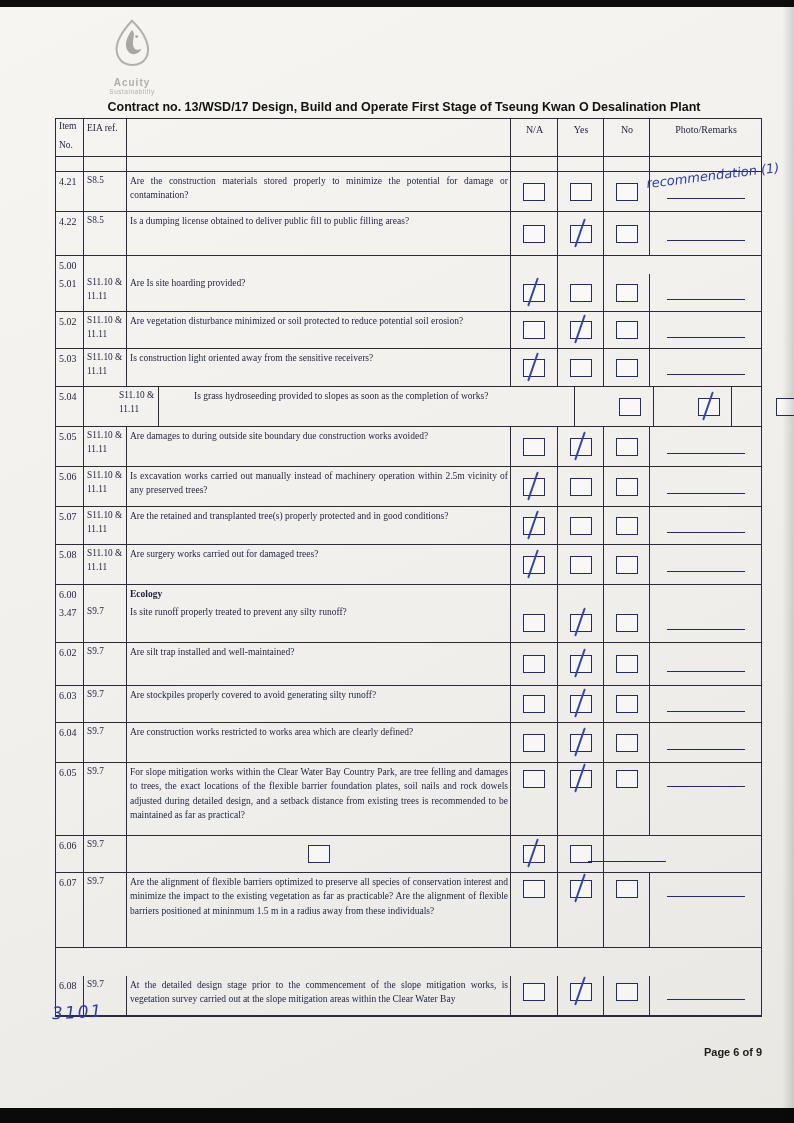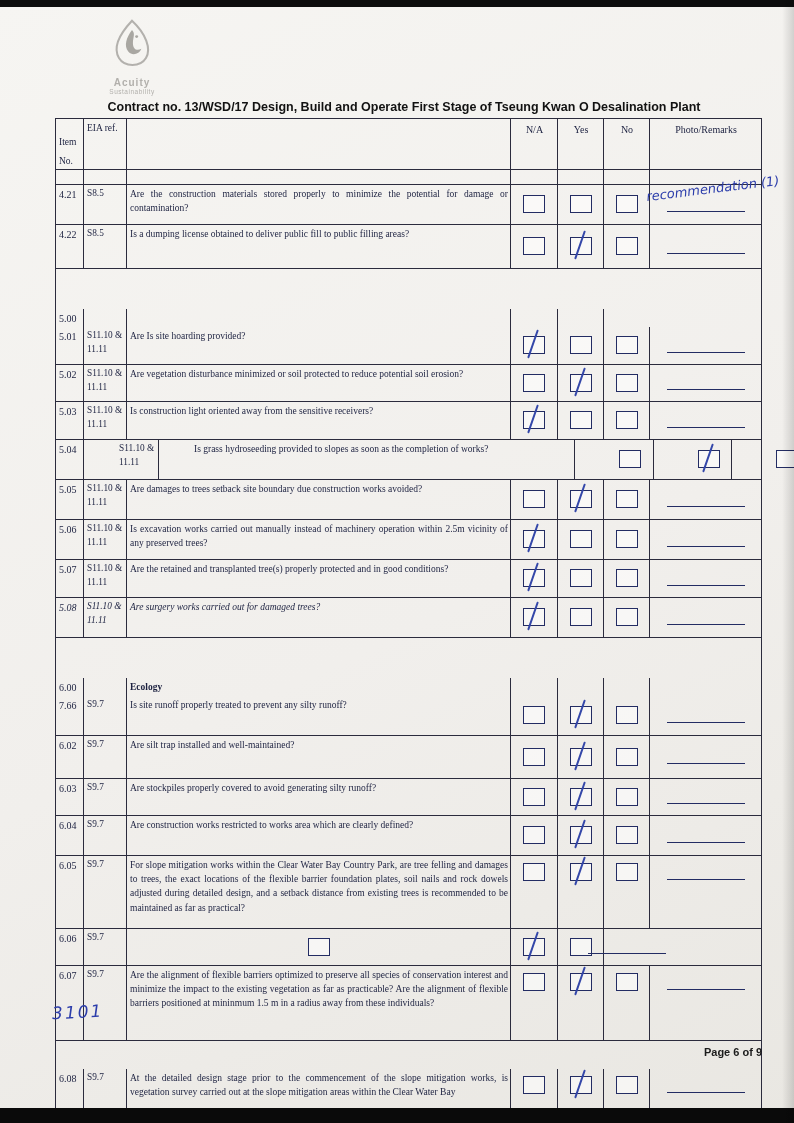--- a/index.html
+++ b/index.html
@@ -21,42 +21,42 @@
   .head-text{position:absolute;left:185px;right:28px;top:28px;text-align:center;font-family:"Liberation Sans",sans-serif;}
   .company{font-size:17.5px;font-weight:bold;color:#8d8d8d;letter-spacing:0.3px;}
   .addr{font-size:10.5px;color:#9d9c9a;margin-top:4px;}
   .contract{position:absolute;left:40px;right:26px;top:100px;text-align:center;
     font-family:"Liberation Sans",sans-serif;font-size:12.5px;font-weight:bold;color:#121212;}
 
   
   .checklist{position:absolute;left:55px;top:118px;width:705px;border:1px solid #2b2b3d;background:transparent;}
   .t-row{display:grid;grid-template-columns:28px 43px 384px 47px 46px 46px 1fr;
     border-bottom:1px solid #2b2b3d;box-sizing:border-box;}
-  .t-row.sec{border-bottom:none;margin-top:40px;}
+  .t-row.sec{border-bottom:none;}
   .c{border-right:1px solid #2b2b3d;padding:2px 2px 1px 3px;font-size:9.5px;line-height:1.5;box-sizing:border-box;overflow:visible;}
   .c:last-child{border-right:none;}
   .c.item{font-size:10px;}
   .c.eia{font-size:9.3px;word-break:break-word;}
   .c.q{text-align:justify;}
   .sec .c.q{font-weight:bold;text-align:left;}
   .cbcell{display:flex;justify-content:center;align-items:center;padding:0;}
   .cbtop .cbcell{align-items:flex-start;padding-top:7px;}
   .cb{width:20px;height:16px;border:1.6px solid #232c63;background:rgba(255,255,255,0.55);position:relative;flex:0 0 auto;}
   .cb.checked::after{content:"";position:absolute;left:8px;top:-8px;width:2.3px;height:30px;
     background:#3447a9;transform:rotate(19deg);border-radius:2px;}
   .c.remarks{display:flex;flex-direction:column;justify-content:center;align-items:center;position:relative;padding:0;}
   .cbtop .c.remarks{justify-content:flex-start;padding-top:16px;}
   .blank{width:78px;height:0;border-bottom:1.5px solid #232c63;transform:translateY(7px);}
   .hand{font-family:"DejaVu Sans",sans-serif;font-style:italic;color:#2c3dab;}
   .remark{position:absolute;top:-6px;left:-4px;transform:rotate(-7deg);font-size:13px;white-space:nowrap;z-index:4;}
 
   
   .t-head{min-height:38px;}
   .t-head .c{display:block;font-size:9.5px;}
-  .t-head .c.item div{line-height:1.2;margin-top:16px;}
+  .t-head .c.item div{line-height:1.2;}
   .t-head .c.item div:last-child{margin-top:8px;}
   .t-head .lbl{text-align:center;padding-top:3px;font-size:10px;}
   .t-row.spacer{min-height:15px;}
 
   
   .bottom-note{position:absolute;left:52px;top:1002px;font-size:17px;letter-spacing:2px;transform:rotate(-3deg);}
   .page-num{position:absolute;right:32px;top:1046px;font-family:"Liberation Sans",sans-serif;
     font-size:11px;font-weight:bold;color:#1c1c1c;}
 </style>
 </head>
@@ -209,21 +209,21 @@
             <div class="cb"></div>
           </div>
           <div class="c remarks">
             <span class="hand remark">manual seeding</span>
             <div class="blank"></div>
           </div>
         </div>
         <div class="t-row" style="min-height: 40px;">
           <div class="c item">5.05</div>
           <div class="c eia">S11.10 &amp; 11.11</div>
-          <div class="c q">Are damages to trees setback site boundary due construction works avoided?</div>
+          <div class="c q">Are damages to during outside site boundary due construction works avoided?</div>
           <div class="c cbcell">
             <div class="cb"></div>
           </div>
           <div class="c cbcell">
             <div class="cb checked"></div>
           </div>
           <div class="c cbcell">
             <div class="cb"></div>
           </div>
           <div class="c remarks">
@@ -257,21 +257,21 @@
           <div class="c cbcell">
             <div class="cb"></div>
           </div>
           <div class="c cbcell">
             <div class="cb"></div>
           </div>
           <div class="c remarks">
             <div class="blank"></div>
           </div>
         </div>
-        <div class="t-row" style="min-height: 40px; font-style: italic;">
+        <div class="t-row" style="min-height: 40px;">
           <div class="c item">5.08</div>
           <div class="c eia">S11.10 &amp; 11.11</div>
           <div class="c q">Are surgery works carried out for damaged trees?</div>
           <div class="c cbcell">
             <div class="cb checked"></div>
           </div>
           <div class="c cbcell">
             <div class="cb"></div>
           </div>
           <div class="c cbcell">
@@ -284,21 +284,21 @@
         <div class="t-row sec" style="min-height: 17px;">
           <div class="c item">6.00</div>
           <div class="c eia"></div>
           <div class="c q">Ecology</div>
           <div class="c cbcell"></div>
           <div class="c cbcell"></div>
           <div class="c cbcell"></div>
           <div class="c remarks"></div>
         </div>
         <div class="t-row" style="min-height: 40px;">
-          <div class="c item">7.66</div>
+          <div class="c item">3.47</div>
           <div class="c eia">S9.7</div>
           <div class="c q">Is site runoff properly treated to prevent any silty runoff?</div>
           <div class="c cbcell">
             <div class="cb"></div>
           </div>
           <div class="c cbcell">
             <div class="cb checked"></div>
           </div>
           <div class="c cbcell">
             <div class="cb"></div>

